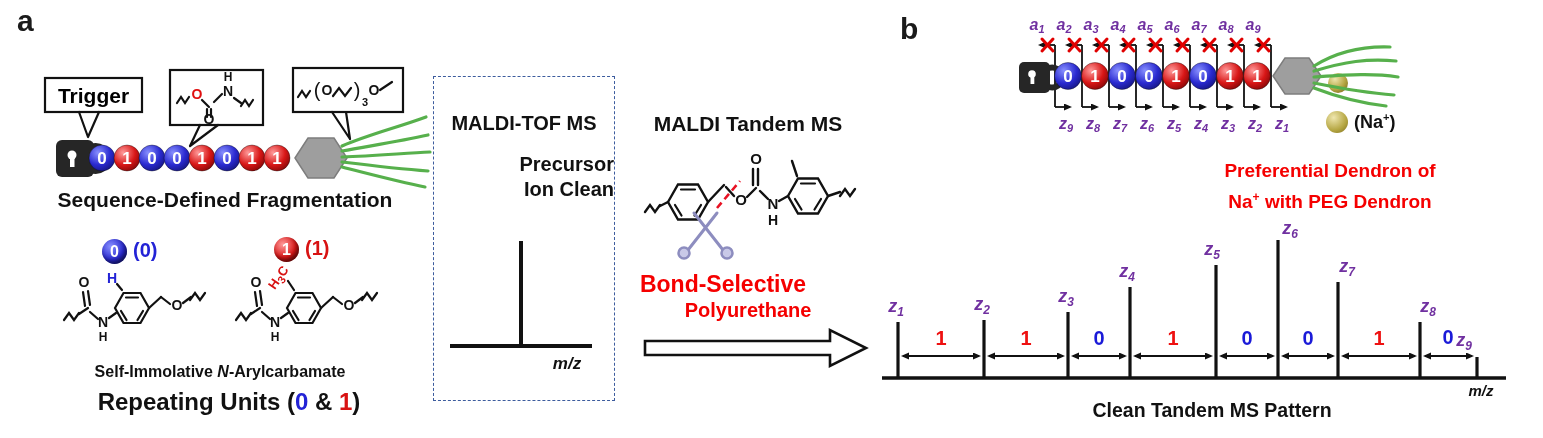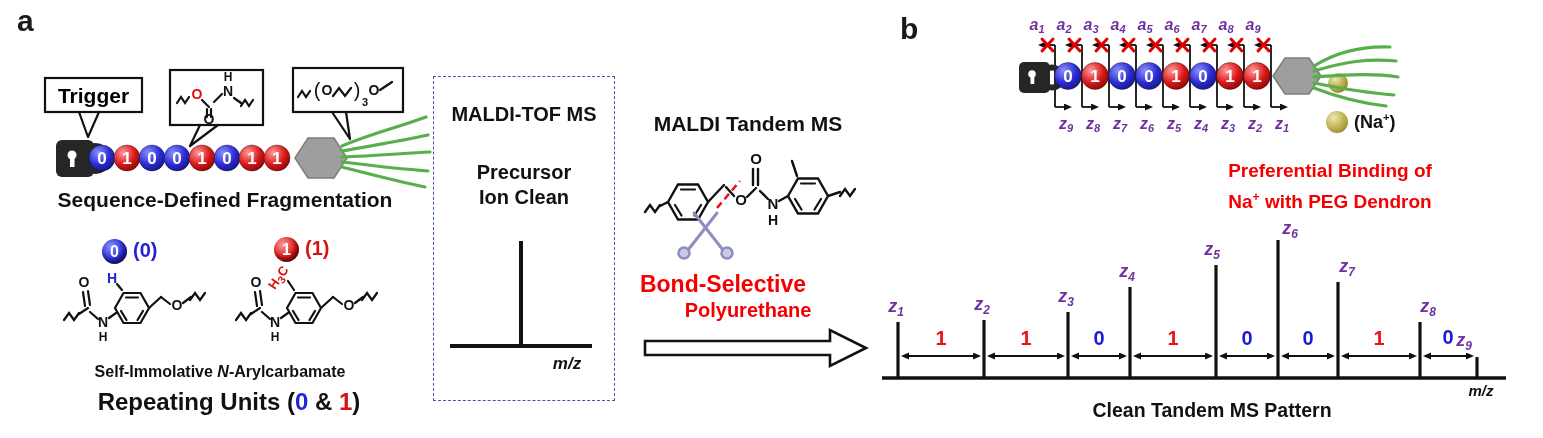--- a/index.html
+++ b/index.html
@@ -13,22 +13,22 @@
              border-radius:50%;color:#fff;font-weight:bold;font-size:16px;
              box-shadow:inset -2px -3px 4px rgba(0,0,0,.45);}
   .bead-chip.blue{background:radial-gradient(circle at 35% 30%, #8890ff 0%, #2a2ad0 55%, #11116e 100%);}
   .bead-chip.red{background:radial-gradient(circle at 35% 30%, #ff9a9a 0%, #d81616 55%, #6f0404 100%);}
   .gold-chip{display:inline-block;width:22px;height:22px;border-radius:50%;
              background:radial-gradient(circle at 35% 30%, #efe6ae 0%, #b5a642 60%, #7a6c1e 100%);}
   .unit-row{display:flex;align-items:flex-start;gap:6px;z-index:3;}
   .paren-blue{color:#2323d6;font-weight:bold;font-size:20px;}
   .paren-red{color:#d81212;font-weight:bold;font-size:20px;}
   .maldi-box{border:1.6px dashed #3d5c9e;box-sizing:border-box;z-index:2;}
-  .maldi-box .t{margin-top:26px;text-align:center;font-weight:bold;font-size:20px;}
-  .maldi-box .s{margin-top:34px;text-align:center;font-weight:bold;font-size:20px;line-height:25px;}
+  .maldi-box .t{margin-top:35px;text-align:center;font-weight:bold;font-size:20px;}
+  .maldi-box .s{margin-top:17px;text-align:right;font-weight:bold;font-size:20px;line-height:25px;}
   svg text{font-family:"Liberation Sans",sans-serif;}
   .atom{font-size:14px;font-weight:bold;fill:#111;text-anchor:middle;}
   .atom-sm{font-size:12px;font-weight:bold;fill:#111;text-anchor:middle;}
   .atom-red{fill:#e01010;}
   .atom-blue{fill:#2323d6;}
   .paren-g{font-size:20px;fill:#111;text-anchor:middle;}
   .sub3{font-size:11px;font-weight:bold;fill:#111;}
   .frag{font-size:16px;font-weight:bold;font-style:italic;fill:#7030a0;text-anchor:middle;}
   .fs{font-size:11px;}
   .zlab{font-size:18px;font-weight:bold;font-style:italic;fill:#7030a0;text-anchor:middle;}
@@ -381,21 +381,21 @@
       <line x1="87" y1="9" x2="87" y2="114" stroke="#111" stroke-width="4"></line>
       <text class="mz" style="font-size:17px" x="133" y="137">m/z</text>
     </svg>
   </div>
 
   <div class="abs cap" style="left:633px;top:112px;width:230px;font-size:21px">MALDI Tandem MS</div>
   <div class="abs redtxt" style="left:620px;top:271px;width:206px;font-size:23px">Bond-Selective</div>
   <div class="abs redtxt" style="left:645px;top:299px;width:206px;font-size:20px">Polyurethane</div>
 
   <div class="abs redtxt" style="left:1165px;top:157px;width:330px;font-size:19px;line-height:27px">
-    <div>Preferential Binding of</div>
+    <div>Preferential Dendron of</div>
     <div><span>Na</span><sup style="font-size:12px">+</sup><span> with PEG Dendron</span></div>
   </div>
 
   <div class="abs unit-row" style="left:1326px;top:111px">
     <span class="gold-chip"></span>
     <span style="font-weight:bold;font-size:18px"><span>(Na</span><sup style="font-size:11px">+</sup><span>)</span></span>
   </div>
 
   <div class="abs cap" style="left:1062px;top:399px;width:300px;font-size:19.5px">Clean Tandem MS Pattern</div>
 

